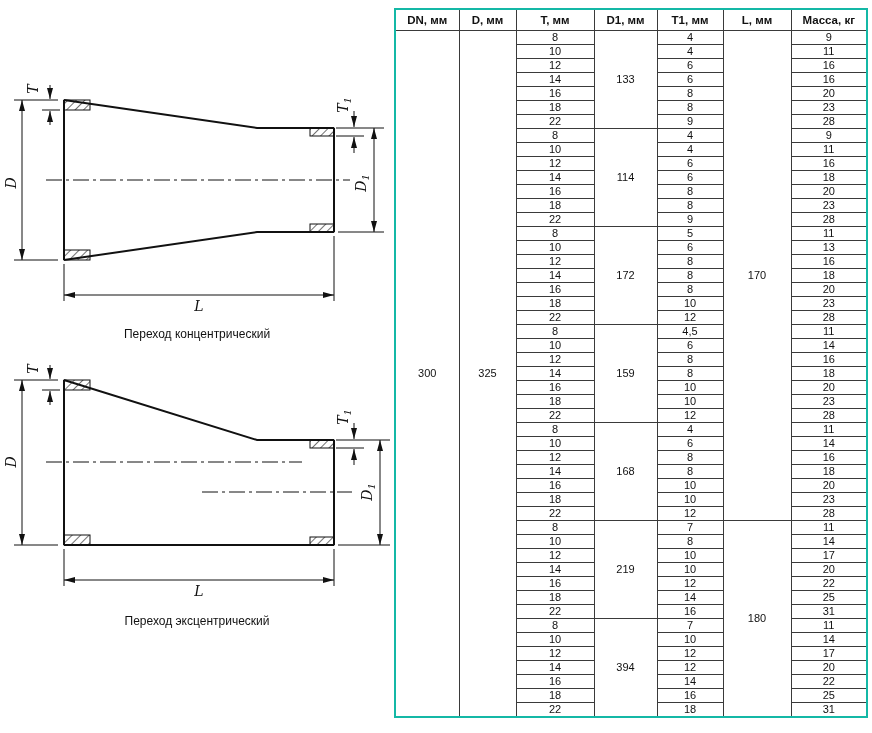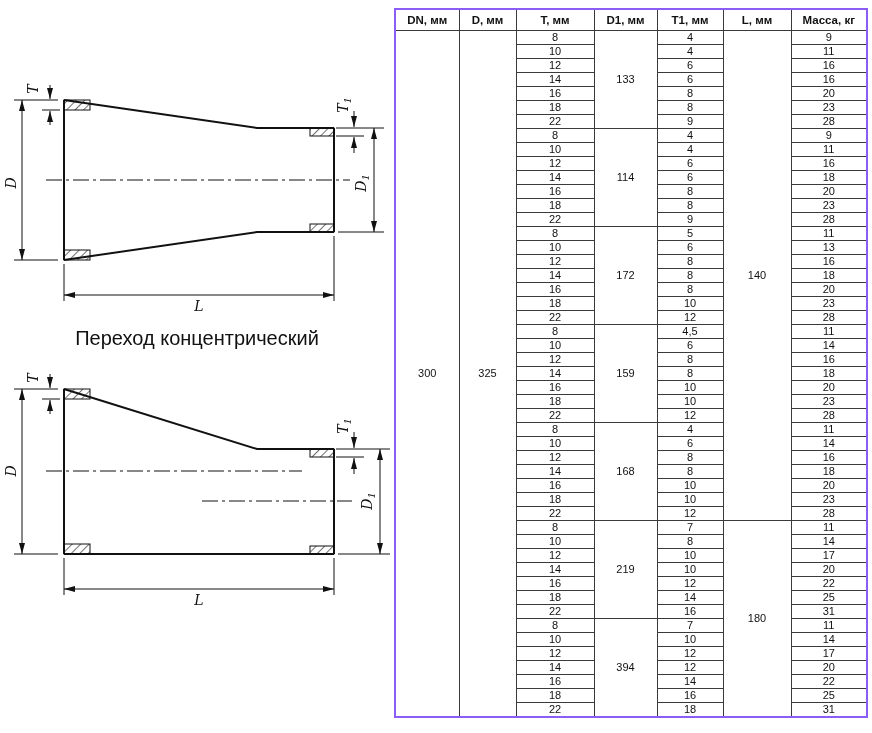--- a/index.html
+++ b/index.html
@@ -1,30 +1,30 @@
 <!DOCTYPE html>
 <html><head>
 <meta charset="utf-8">
 <style>
   html,body{margin:0;padding:0;background:#fff;}
   body{width:872px;height:733px;font-family:"Liberation Sans",sans-serif;overflow:hidden;}
   .page{display:flex;width:872px;height:733px;background:#fff;}
   .left-col{width:394px;padding-top:55px;box-sizing:border-box;}
   figure{margin:0;text-align:center;}
-  .caption{font-size:20px;color:#111;margin-top:12px;font-family:"Liberation Sans",sans-serif;}
+  .caption{font-size:12px;color:#111;margin-top:12px;font-family:"Liberation Sans",sans-serif;}
   .fig2{margin-top:9px;}
   svg{display:block;margin-left:2px;}
   .outline{stroke:#111;stroke-width:2;fill:none;}
   .thin{stroke:#111;stroke-width:1;fill:none;}
   .center{stroke:#111;stroke-width:1;fill:none;stroke-dasharray:16 4 3 4;}
   .hatchbox{stroke:#111;stroke-width:1;}
   .dim{font-family:"DejaVu Serif",serif;font-style:italic;font-size:14px;fill:#111;}
   .sub{font-size:10px;}
   .right-col{margin-top:8px;}
-  table{border-collapse:collapse;border:2px solid #8b5cf6;table-layout:fixed;}
+  table{border-collapse:collapse;border:2px solid #14b8a6;table-layout:fixed;}
   th{border:1px solid #3a3a3a;font-size:11.5px;font-weight:bold;height:20px;padding:0 2px;text-align:center;color:#111;}
   td{border:1px solid #3a3a3a;font-size:11px;height:13px;line-height:13px;padding:0;text-align:center;vertical-align:middle;color:#111;}
 </style>
 </head>
 <body>
 
 <div class="page">
 
   <div class="left-col">
 
@@ -149,20 +149,21 @@
           <text class="dim" text-anchor="middle" transform="translate(370,142) rotate(-90)"><tspan>D</tspan><tspan class="sub" dy="3">1</tspan></text>
         </g>
 
         <g>
           <line class="thin" x1="62" y1="199" x2="62" y2="236"></line>
           <line class="thin" x1="332" y1="199" x2="332" y2="236"></line>
           <line class="thin" x1="62" y1="230" x2="332" y2="230" marker-start="url(#ar2)" marker-end="url(#ar2)"></line>
           <text class="dim" text-anchor="middle" x="197" y="246">L</text>
         </g>
       </svg>
+      <figcaption class="caption">Переход эксцентрический</figcaption>
     </figure>
 
   </div>
 
   <div class="right-col">
     <table>
       <colgroup>
         <col style="width:64px">
           <col style="width:57px">
           <col style="width:78px">
@@ -182,21 +183,21 @@
             <th>Масса, кг</th>
           </tr>
       </thead>
       <tbody id="table-body">
           <tr>
             <td rowspan="49">300</td>
             <td rowspan="49">325</td>
             <td>8</td>
             <td rowspan="7">133</td>
             <td>4</td>
-            <td rowspan="35">140</td>
+            <td rowspan="35">170</td>
             <td>9</td>
           </tr>
           <tr>
             <td>10</td>
             <td>4</td>
             <td>11</td>
           </tr>
           <tr>
             <td>12</td>
             <td>6</td>

